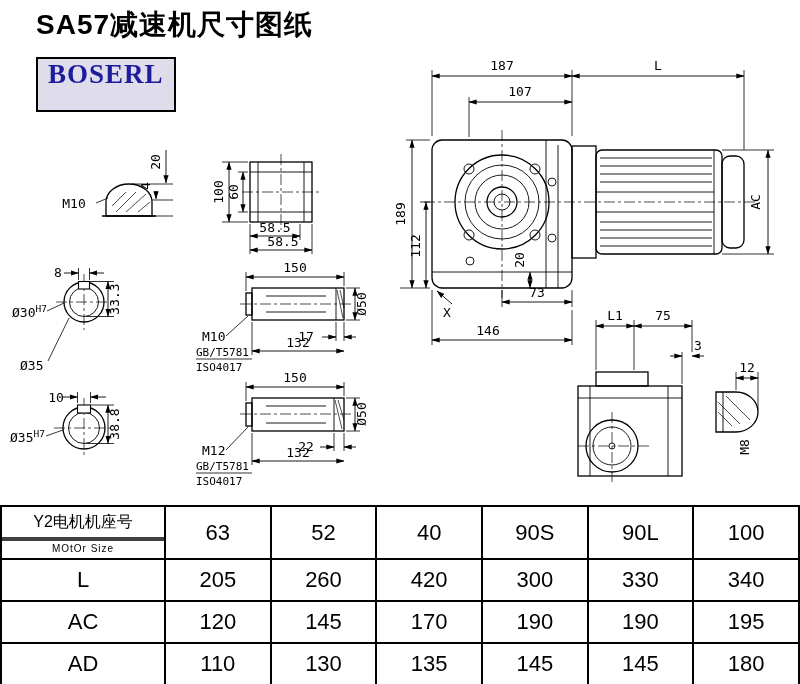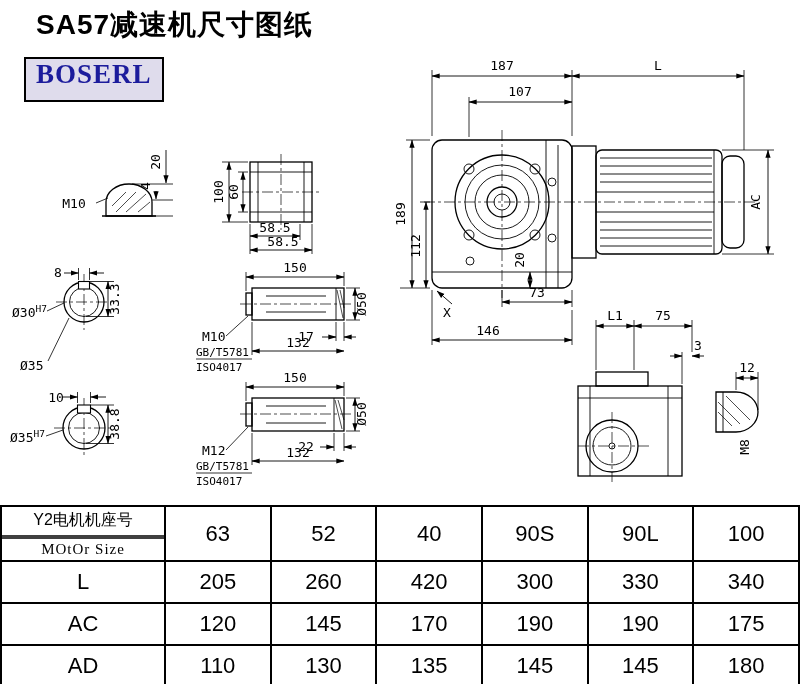--- a/index.html
+++ b/index.html
@@ -1,39 +1,39 @@
 <!DOCTYPE html>
 <html><head>
 <meta charset="utf-8">
 <style>
   *{margin:0;padding:0;box-sizing:border-box}
   html,body{width:800px;height:684px;background:#fff;overflow:hidden;position:relative;
     font-family:"Liberation Sans",sans-serif;color:#000}
   .title{position:absolute;left:36px;top:6px;font-size:28px;font-weight:bold;letter-spacing:1px}
-  .brand{position:absolute;left:24px;top:57px;border:2px solid #000;background:#dfdcec;
-    padding:0 10px 10px;font-family:"Liberation Serif",serif;font-size:27px;font-weight:bold;
+  .brand{position:absolute;left:36px;top:57px;border:2px solid #000;background:#dfdcec;
+    padding:0 10px 20px;font-family:"Liberation Serif",serif;font-size:27px;font-weight:bold;
     color:#1c1c9c;letter-spacing:1px}
   svg.drawing{position:absolute;left:0;top:0}
   .ln{fill:none;stroke:#000;stroke-width:1.3}
   .tn{fill:none;stroke:#000;stroke-width:0.9}
   .cl{fill:none;stroke:#000;stroke-width:0.7;stroke-dasharray:11 3 3 3}
   .dim{stroke:#000;stroke-width:0.9;fill:none;marker-start:url(#arw);marker-end:url(#arw)}
   .dime{stroke:#000;stroke-width:0.9;fill:none;marker-end:url(#arw)}
   .ext{stroke:#000;stroke-width:0.8;fill:none}
   .hat{stroke:#000;stroke-width:0.7;fill:none}
   text.t{font-family:"DejaVu Sans Mono",monospace;font-size:13px;fill:#000}
   text.ts{font-family:"DejaVu Sans Mono",monospace;font-size:11px;fill:#000}
   .wh{fill:#fff;stroke:#000;stroke-width:1.1}
   table.dims{position:absolute;left:0;top:505px;width:800px;height:179px;border-collapse:collapse;
     table-layout:fixed;text-align:center}
   table.dims td,table.dims th{border:2px solid #000;font-weight:normal;font-size:22px;vertical-align:middle}
   tr.hrow{height:53px}
   tr.vrow{height:42px}
   .h1{font-size:16px;border-bottom:4px solid #404040;padding:3px 0 4px}
-  .h2{font-family:Liberation Serif, serif;font-size:15px;letter-spacing:1px;padding:2px 16px}
+  .h2{font-family:Liberation Sans, sans-serif;font-size:10px;letter-spacing:1px;padding:2px 16px}
 </style>
 </head>
 <body>
 
 <div class="title">SA57减速机尺寸图纸</div>
 <div class="brand">
   <span>BOSERL</span>
 </div>
 
 <svg class="drawing" width="800" height="505" viewBox="0 0 800 505">
@@ -352,21 +352,21 @@
     <td>330</td>
     <td>340</td>
   </tr>
   <tr class="vrow">
     <td>AC</td>
     <td>120</td>
     <td>145</td>
     <td>170</td>
     <td>190</td>
     <td>190</td>
-    <td>175</td>
+    <td>195</td>
   </tr>
   <tr class="vrow">
     <td>AD</td>
     <td>110</td>
     <td>130</td>
     <td>135</td>
     <td>145</td>
     <td>145</td>
     <td>180</td>
   </tr>

